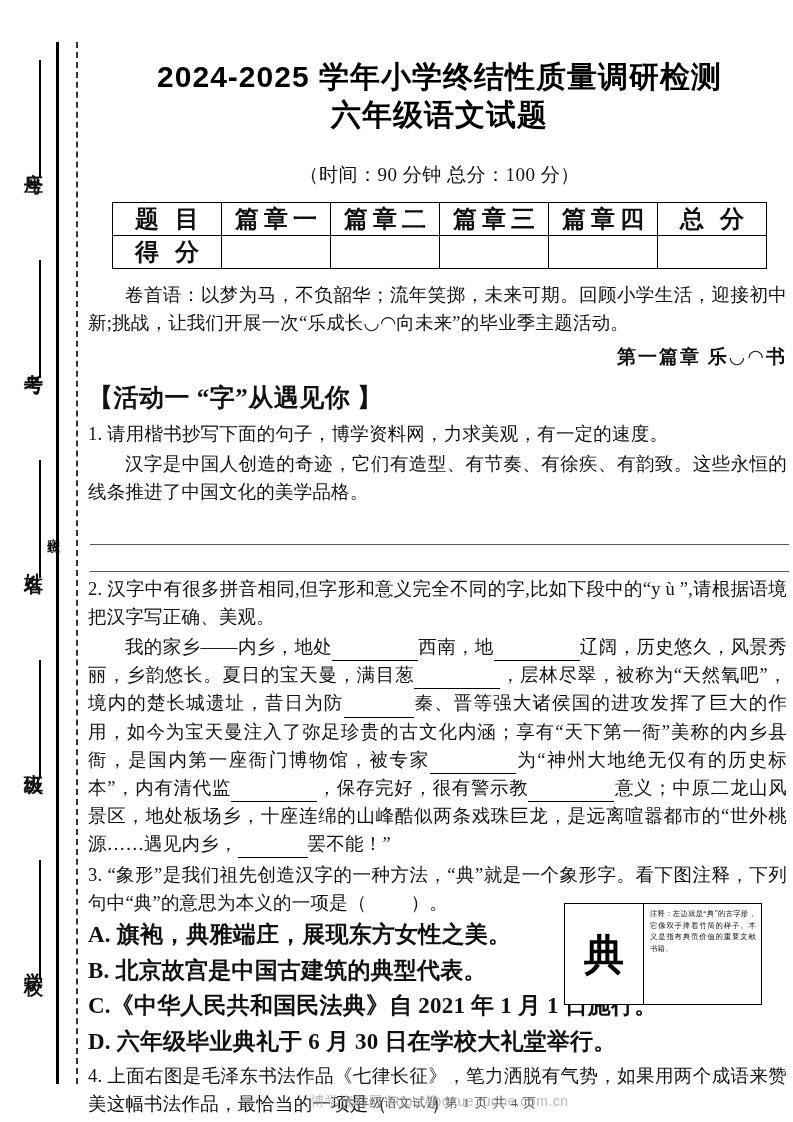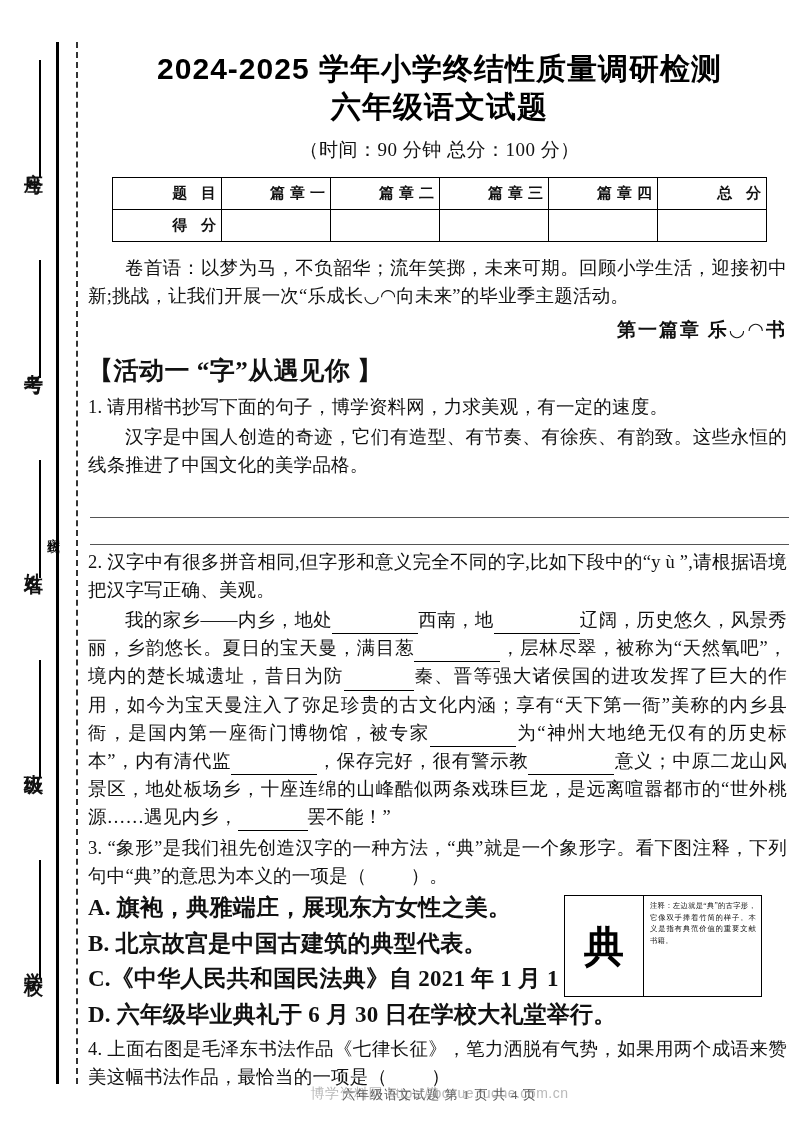--- a/index.html
+++ b/index.html
@@ -62,56 +62,56 @@
     text-orientation: upright;
     font-size: 13px;
     letter-spacing: 1px;
     line-height: 1;
     color: #000;
   }
 
   
   #sheet {
     position: absolute;
-    left: 86px; top: 8px;
+    left: 86px; top: 16px;
     width: 707px; height: 866px;
   }
 
   #doc-title {
     text-align: center;
     font-family: "Liberation Sans", "DejaVu Sans", sans-serif;
     font-weight: bold;
     font-size: 30px;
     line-height: 1.26;
     letter-spacing: 1px;
     margin: 0;
     padding-top: 42px;
     color: #000;
   }
   #doc-title .line2 { display: block; }
 
   #exam-meta {
     text-align: center;
     font-size: 19px;
-    margin-top: 11px;
+    margin-top: 28px;
     letter-spacing: 0.5px;
   }
 
   
   #score-table {
     border-collapse: collapse;
     margin: 14px auto 0 auto;
     width: 655px;
     table-layout: fixed;
   }
   #score-table td {
     border: 1.6px solid #000;
     height: 31px;
-    text-align: right;
-    font-size: 15px;
+    text-align: center;
+    font-size: 24px;
     font-weight: bold;
     letter-spacing: 5px;
     padding: 0;
     text-indent: 5px;
     font-family: Liberation Serif, serif;
   }
   #score-table td.head-cell { font-weight: bold; }
   #score-table td.blank-cell { font-weight: normal; }
 
   

